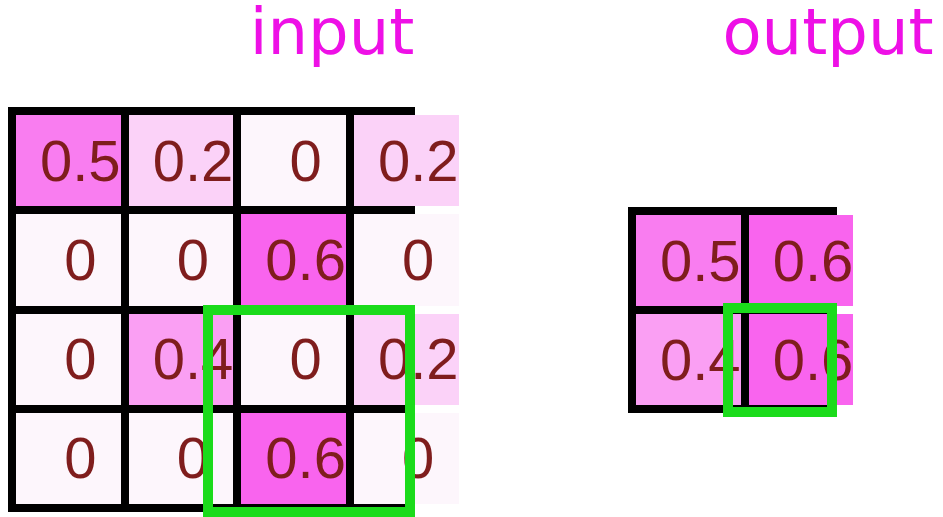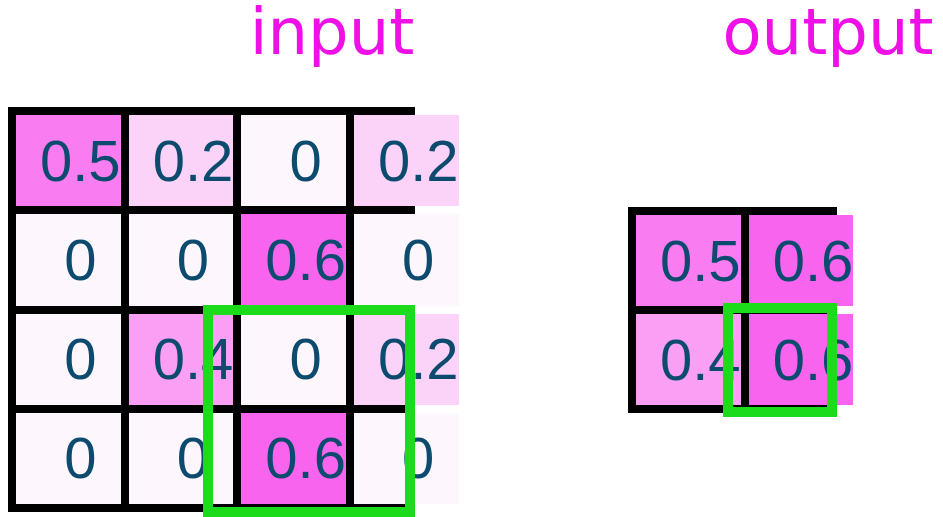--- a/index.html
+++ b/index.html
@@ -43,21 +43,21 @@
     left: 628px; top: 207px;
     width: 193px; height: 190px;
     grid-template-columns: repeat(2, 1fr);
     grid-template-rows: repeat(2, 1fr);
   }
   .cell {
     display: flex;
     align-items: center;
     justify-content: center;
     font-size: 58px;
-    color: #0c4a6e;
+    color: #7f1d1d;
     background: #fdf6fc;
     line-height: 1;
     padding-left: 24px;
   }
   .highlight {
     position: absolute;
     border: 10px solid #1bdb1b;
     z-index: 5;
     pointer-events: none;
   }

